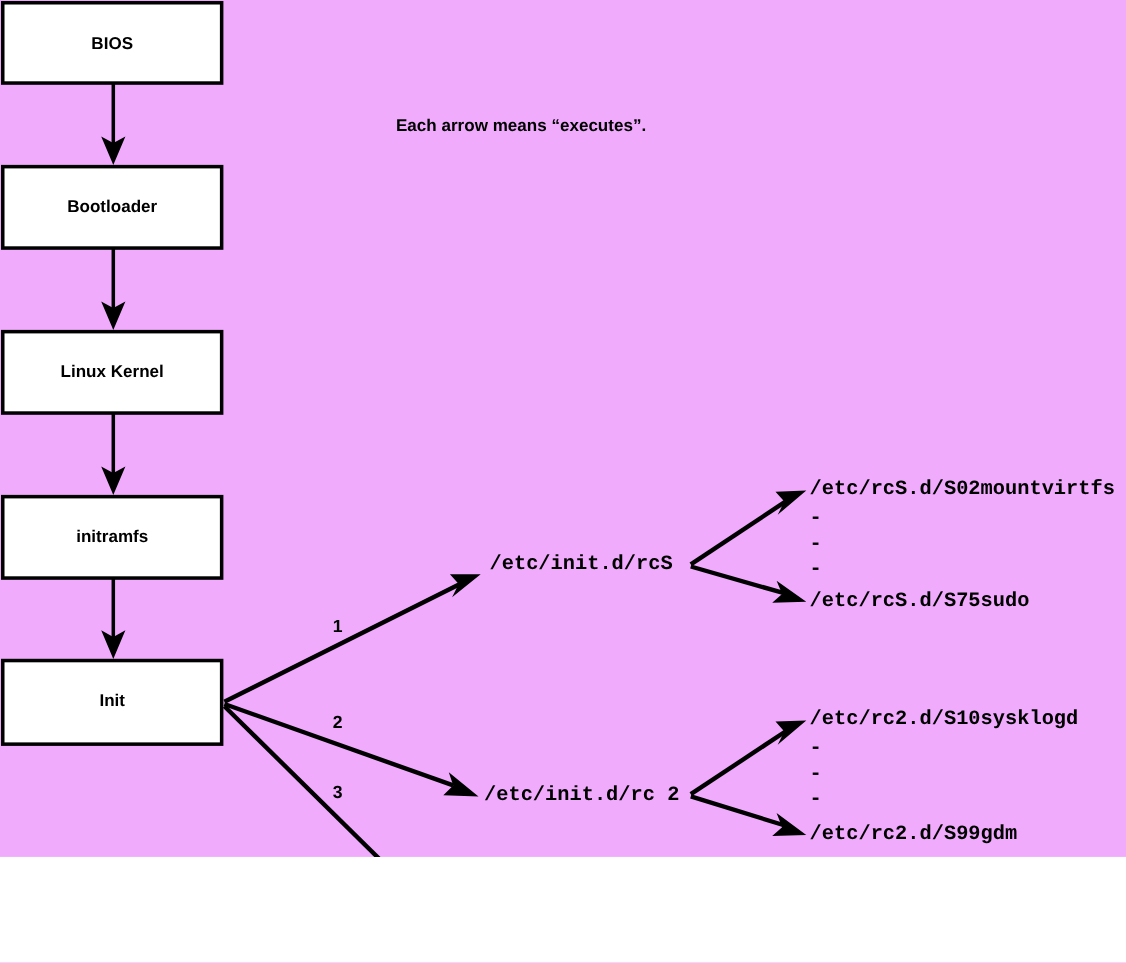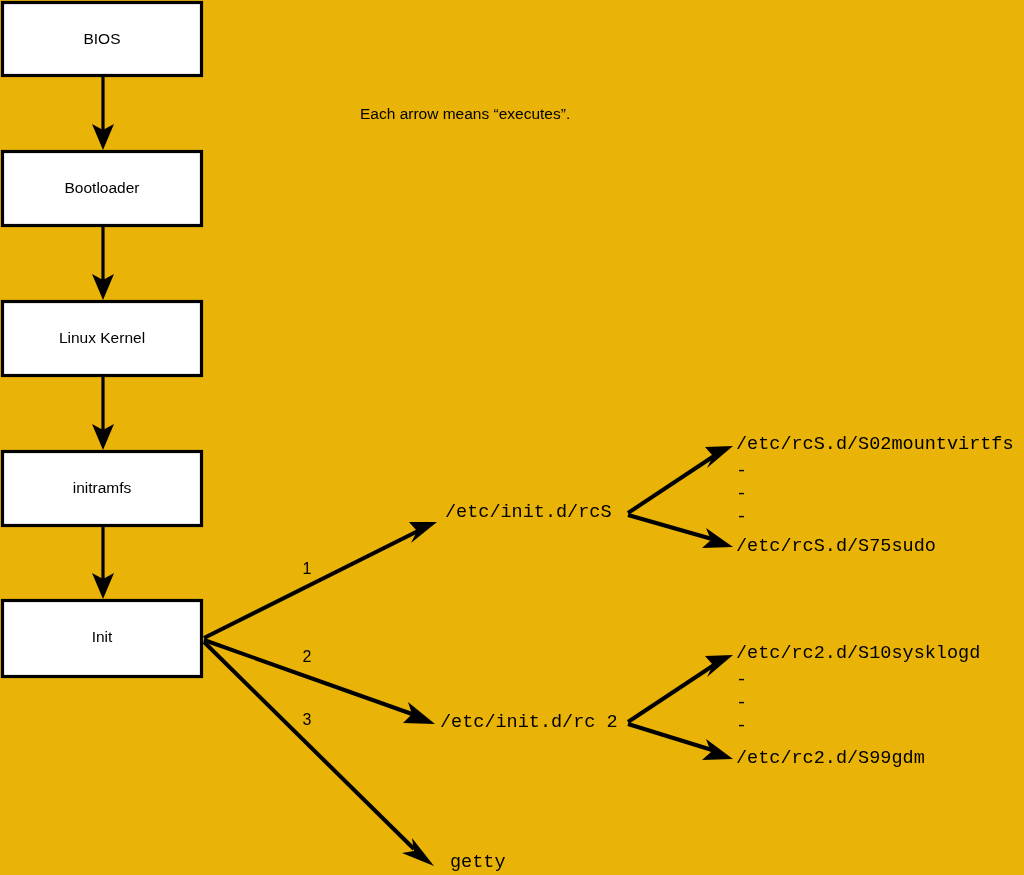--- a/index.html
+++ b/index.html
@@ -3,24 +3,25 @@
 <meta charset="utf-8">
 <style>
   html, body {
     margin: 0;
     padding: 0;
     background: #ffffff;
   }
   #diagram-root {
     position: relative;
     width: 1024px;
-    height: 875px;
-    background: #eab308;
+    height: 779px;
+    background: #f0abfc;
     overflow: hidden;
     font-family: "Liberation Sans", sans-serif;
+    font-weight: bold;
   }
   svg#boot-diagram {
     display: block;
     width: 1024px;
     height: 875px;
   }
   .box-rect {
     fill: #ffffff;
     stroke: #000000;
     stroke-width: 3.2;

